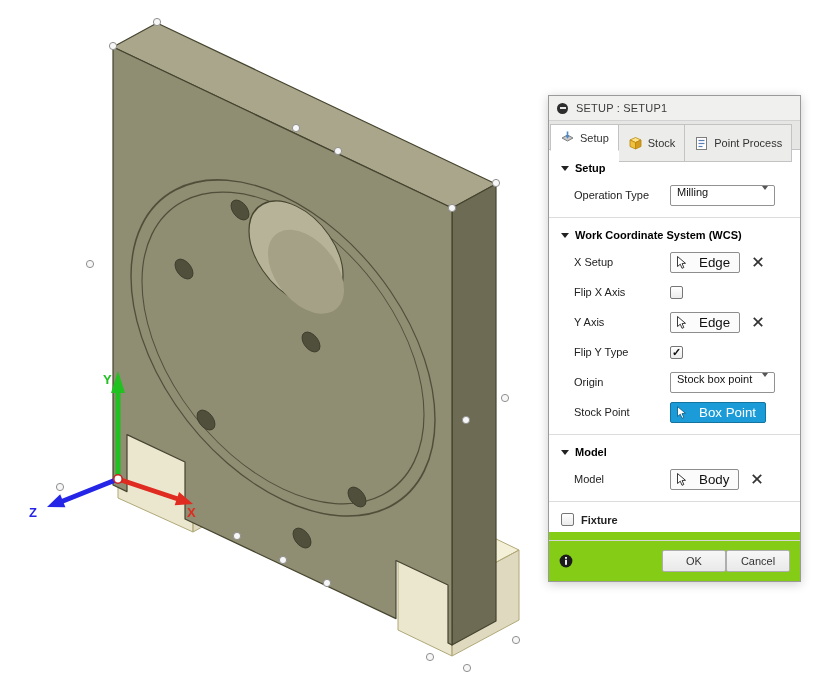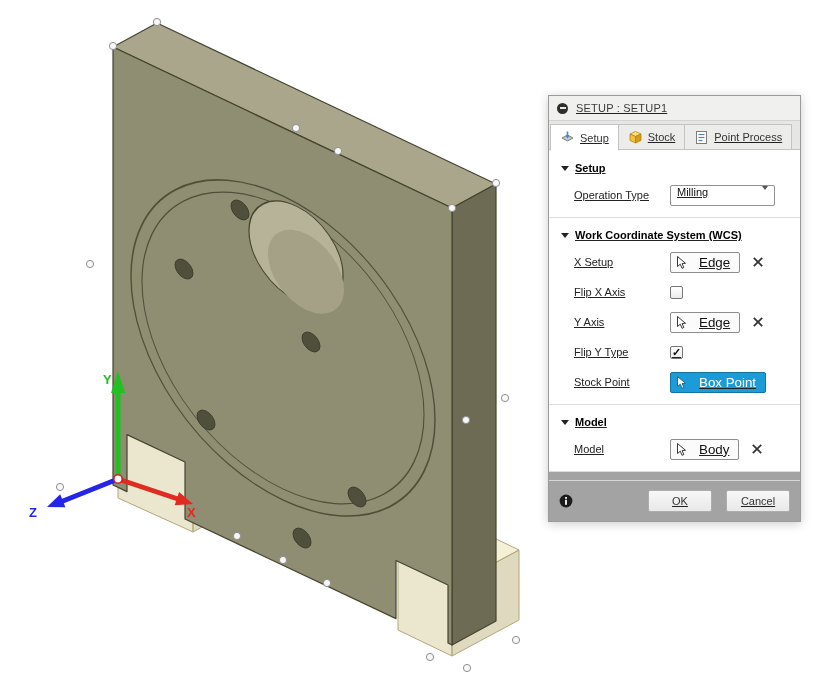--- a/index.html
+++ b/index.html
@@ -2,30 +2,30 @@
 <html><head>
 <meta charset="utf-8">
 <style>
   html,body{margin:0;padding:0;background:#fff;}
   *{box-sizing:border-box;}
   .stage{position:relative;width:835px;height:696px;background:#ffffff;overflow:hidden;
          font-family:"Liberation Sans",sans-serif;}
   .viewport-svg{position:absolute;left:0;top:0;}
 
   
-  .dialog{position:absolute;left:548px;top:95px;width:253px;background:#a3a3a3;
-          border:1px solid #9a9a9a;box-shadow:0 2px 10px rgba(0,0,0,.2);font-size:11px;color:#222;text-decoration:underline;}
+  .dialog{position:absolute;left:548px;top:95px;width:253px;background:#84cc16;
+          border:1px solid #9a9a9a;box-shadow:0 2px 10px rgba(0,0,0,.2);font-size:11px;color:#222;}
   .titlebar{height:25px;background:#f0f0ee;border-bottom:1px solid #d2d2d2;display:flex;
             align-items:center;gap:8px;padding:0 8px;color:#3c3c3c;}
   .grip{width:11px;height:11px;border-radius:50%;background:#2e2e2e;position:relative;flex:none;}
   .grip::after{content:"";position:absolute;left:2.5px;top:4.5px;width:6px;height:2px;background:#e8e8e8;}
   .title{letter-spacing:.2px;}
   .tabs{display:flex;background:#e6e6e4;border-bottom:1px solid #c3c3c3;padding:3px 0 0 1px;height:29px;}
   .tab{display:flex;align-items:center;gap:5px;padding:0 9px;border:1px solid #c3c3c3;border-left:none;
-       background:#ececea;color:#333;height:26px;}
+       background:#ececea;color:#333;height:38px;}
   .tab:first-child{border-left:1px solid #c3c3c3;}
   .tab.active{background:#fff;border-bottom:1px solid #fff;margin-bottom:-1px;height:27px;}
   .tabicon{display:inline-flex;width:15px;height:15px;flex:none;}
   .dlg-body{background:#fff;padding:2px 0 0;}
   .section-header{display:flex;align-items:center;gap:6px;padding:10px 12px 6px;font-weight:bold;color:#000;}
   .tri{width:0;height:0;border-left:4px solid transparent;border-right:4px solid transparent;
        border-top:5px solid #222;margin-top:1px;flex:none;}
   .row{display:flex;align-items:center;min-height:30px;padding:0 25px;}
   .flabel{width:96px;flex:none;color:#222;}
   .selectbox{flex:1;height:21px;border:1px solid #929292;border-radius:2px;background:#fff;display:flex;
@@ -35,21 +35,21 @@
   .picker{display:inline-flex;align-items:center;gap:12px;height:21px;padding:0 9px 0 5px;
           border:1px solid #8d8d8d;border-radius:2px;background:#fbfbfb;color:#111;}
   .picker.selected{background:#1b9cd8;border-color:#13749f;color:#fff;}
   .clear{display:inline-flex;margin-left:11px;padding:2px;cursor:default;}
   .checkbox{width:13px;height:13px;border:1px solid #767676;border-radius:2px;
             background:linear-gradient(#ffffff,#ebebeb);display:flex;align-items:center;justify-content:center;
             font-size:11px;font-weight:bold;color:#111;line-height:1;}
   .hr{height:1px;background:#dcdcdc;margin:7px 0 1px;}
   .fixture-row{display:flex;align-items:center;gap:7px;padding:10px 12px 6px;}
   .fixture-row .flabel{width:auto;font-weight:bold;}
-  .footer{display:flex;align-items:center;gap:14px;padding:9px 10px 9px;border-top:1px solid #d6d6d6;margin-top:8px;}
+  .footer{display:flex;align-items:center;gap:0;padding:9px 10px 9px;border-top:1px solid #d6d6d6;margin-top:8px;}
   .spacer{flex:1;}
   .btn{width:64px;height:22px;background:linear-gradient(#f7f7f7,#e9e9e9);border:1px solid #aeaeae;
        border-radius:2px;font-size:11px;color:#333;font-family:"Liberation Sans",sans-serif;}
   .infoicon{display:inline-flex;flex:none;}
 </style>
 </head>
 <body>
 
 <div class="stage">
 
@@ -224,20 +224,27 @@
         </span>
       </div>
 
       <div class="row">
         <span class="flabel">Flip Y Type</span>
         <span class="checkbox">
           <span>✓</span>
         </span>
       </div>
 
+      <div class="row">
+        <span class="flabel">Origin</span>
+        <div class="selectbox">
+          <span>Stock box point</span>
+          <span class="caret"></span>
+        </div>
+      </div>
 
       <div class="row">
         <span class="flabel">Stock Point</span>
         <button class="picker selected">
           <span class="tabicon" style="width:11px;height:13px;">
             <svg viewBox="0 0 11 13" width="11" height="13">
               <path d="M1.5,0.5 L1.5,10.5 L4.3,8.2 L6,12.3 L7.8,11.5 L6.1,7.5 L9.5,7.3 Z" fill="#ffffff" stroke="#11618a" stroke-width="0.9"></path>
             </svg>
           </span>
           <span>Box Point</span>
@@ -263,20 +270,26 @@
         <span class="clear">
           <svg viewBox="0 0 10 10" width="10" height="10">
             <line x1="0.8" y1="0.8" x2="9.2" y2="9.2" stroke="#333" stroke-width="1.7"></line>
             <line x1="9.2" y1="0.8" x2="0.8" y2="9.2" stroke="#333" stroke-width="1.7"></line>
           </svg>
         </span>
       </div>
 
       <div class="hr"></div>
 
+      <div class="fixture-row">
+        <span class="checkbox">
+          <span></span>
+        </span>
+        <span class="flabel">Fixture</span>
+      </div>
     </div>
 
     <div class="footer">
       <span class="infoicon">
         <svg viewBox="0 0 14 14" width="14" height="14">
           <circle cx="7" cy="7" r="6.4" fill="#1c1c1c"></circle>
           <rect x="6.1" y="3" width="1.8" height="1.8" fill="#ffffff"></rect>
           <rect x="6.1" y="5.8" width="1.8" height="5" fill="#ffffff"></rect>
         </svg>
       </span>

